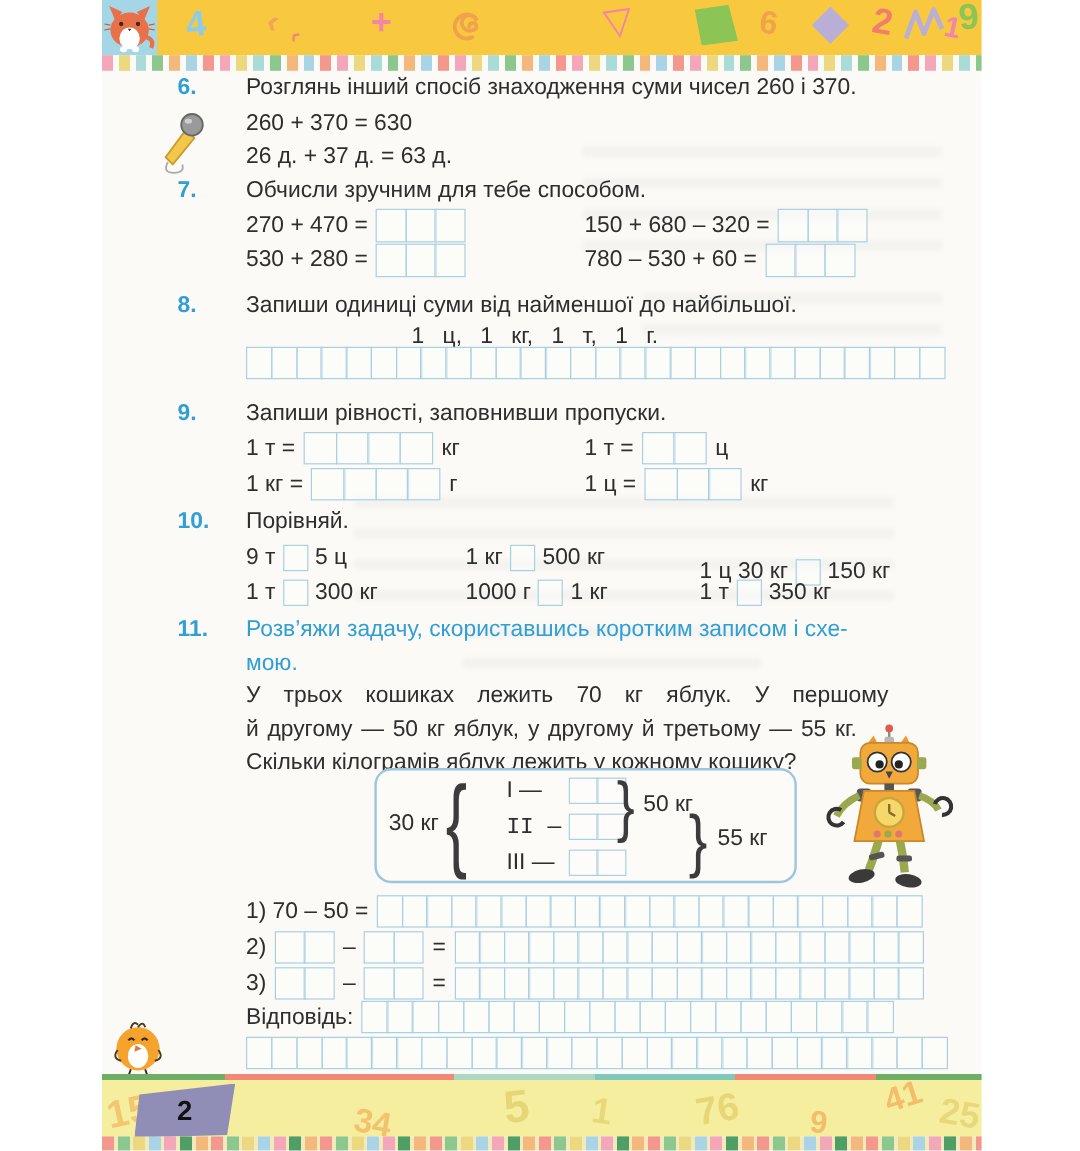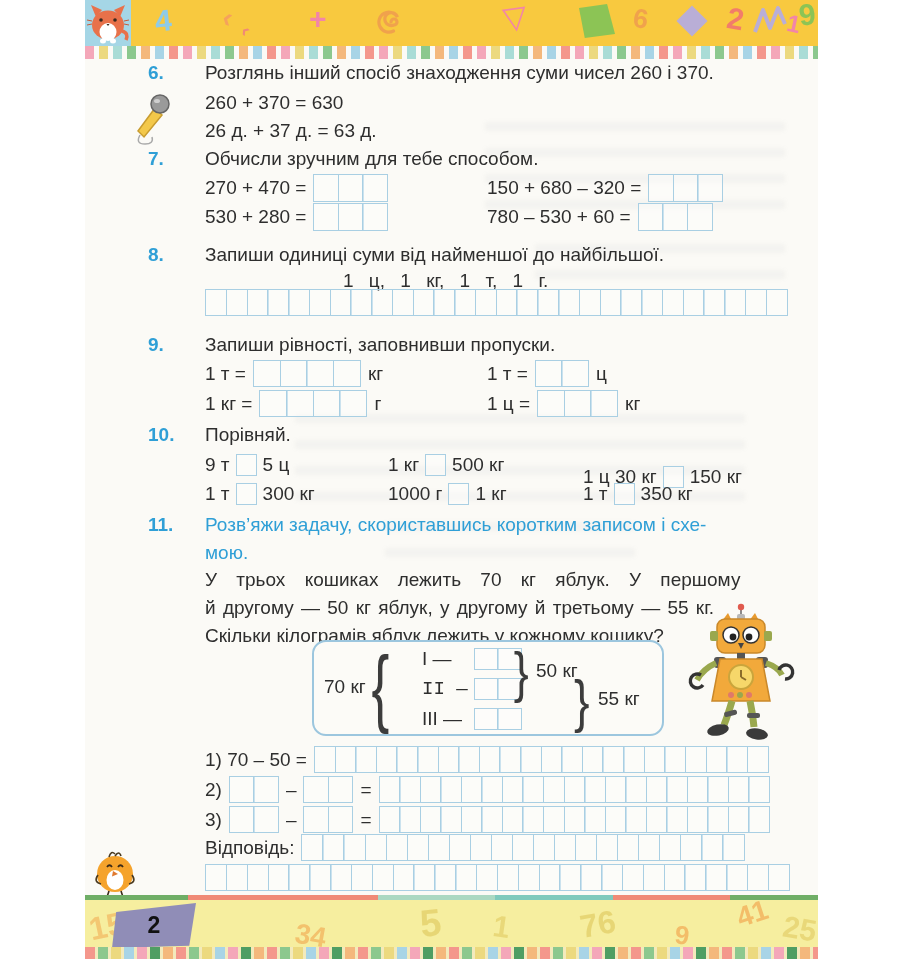--- a/index.html
+++ b/index.html
@@ -259,21 +259,21 @@
   </div>
 
   <span class="abs num" style="left:63px;top:512px;">11.</span>
   <span class="abs t title blue" style="left:120px;top:512px;">Розв’яжи задачу, скориставшись коротким записом і схе-</span>
   <span class="abs t title blue" style="left:120px;top:540px;">мою.</span>
   <span class="abs t" style="left:120px;top:567px;word-spacing:14px;">У трьох кошиках лежить 70 кг яблук. У першому</span>
   <span class="abs t" style="left:120px;top:595px;word-spacing:2px;">й другому — 50 кг яблук, у другому й третьому — 55 кг.</span>
   <span class="abs t" style="left:120px;top:623px;">Скільки кілограмів яблук лежить у кожному кошику?</span>
 
   <div class="scheme">
-    <span class="t abs" style="left:10px;top:32px;">70 кг</span>
+    <span class="t abs" style="left:10px;top:32px;">30 кг</span>
     <span class="brace" style="left:52px;top:0px;font-size:86px;line-height:88px;transform:scaleX(.62);">{</span>
     <div class="abs row" style="left:108px;top:4px;gap:6px;">
       <span class="t" style="width:46px;">I —</span>
       <div class="cells" style="width:48px;height:22px;">
             <i></i>
             <i></i>
           </div>
     </div>
     <div class="abs row" style="left:108px;top:34px;gap:6px;font-family:Liberation Mono, monospace;">
       <span class="t" style="width:46px;">II —</span>

